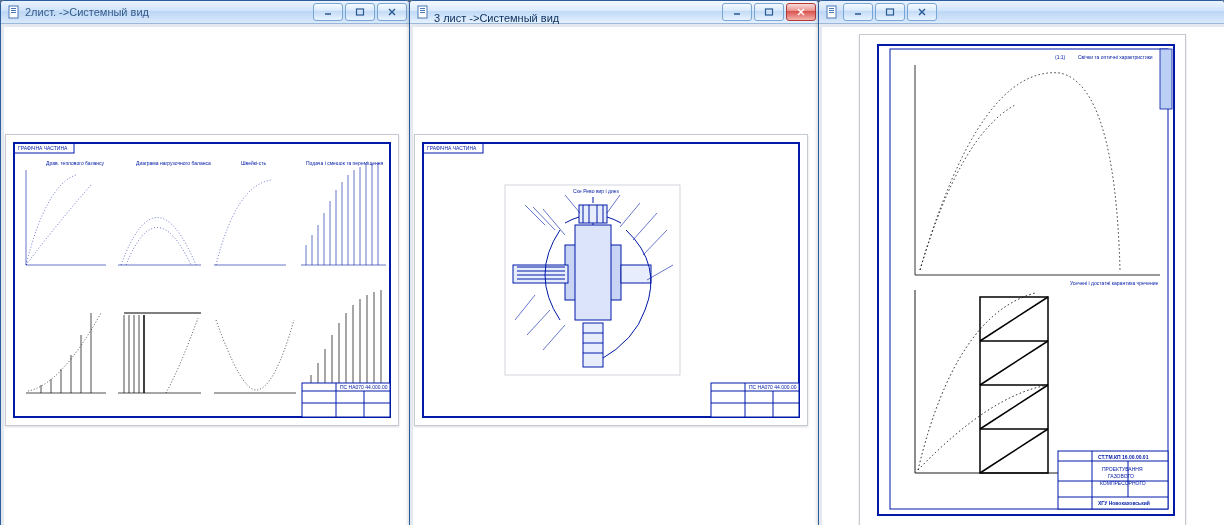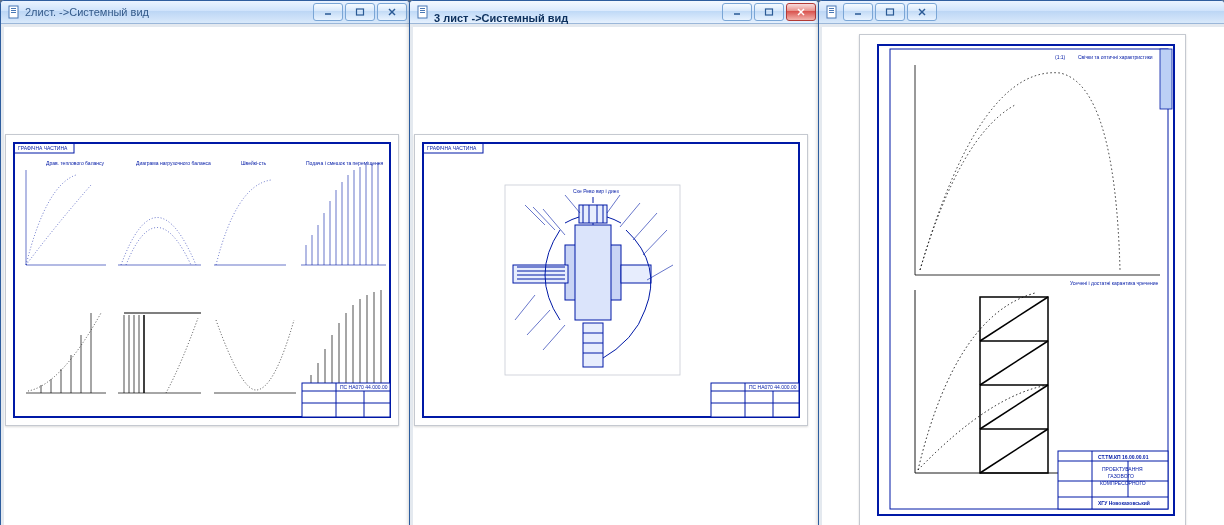--- a/index.html
+++ b/index.html
@@ -6,21 +6,21 @@
   .desktop{position:relative;width:1156px;height:525px;}
   .window{position:absolute;top:0;border:1px solid #2e5d9e;background:#fff;border-radius:4px 4px 0 0;box-shadow:0 0 4px rgba(0,0,0,.25);overflow:hidden;display:flex;flex-direction:column;}
   .w1{left:0;width:408px;height:525px;}
   .w2{left:409px;width:408px;height:525px;}
   .w3{left:818px;width:405px;height:525px;}
   .titlebar{height:22px;display:flex;align-items:center;padding:0 2px 0 6px;background:linear-gradient(#eaf3ff,#cfe3fb 45%,#bcd6f5 46%,#d9e9fb);border-bottom:1px solid #9bb7d9;}
   .titlebar.active{background:linear-gradient(#f4f9ff,#dbeafd 45%,#bfd9f7 46%,#e6f1fe);}
   .app-icon{width:14px;height:14px;margin-right:4px;}
   .app-icon svg{display:block;}
   .title{flex:1;color:#335a8a;white-space:nowrap;overflow:hidden;text-overflow:ellipsis;line-height:22px;}
-  .titlebar.active .title{color:#0b2f5c;font-weight:700;margin-top:12px;}
+  .titlebar.active .title{color:#0b2f5c;font-weight:400;margin-top:12px;}
   .winbtns{display:flex;gap:2px;}
   .wbtn{width:28px;height:16px;border:1px solid #7aa6d6;border-radius:3px;background:linear-gradient(#f6fbff,#d7e8fb 45%,#c3dbf6 46%,#e8f3ff);display:flex;align-items:center;justify-content:center;color:#2a5a95;font-size:9px;cursor:pointer;}
   .wbtn.close{background:linear-gradient(#f9dcdc,#e88f88 45%,#d9534f 46%,#f3b4ad);border-color:#b33a36;color:#fff;}
   .wbtn svg{display:block;}
   .client{flex:1;background:#fff;position:relative;overflow:hidden;}
   .paper{position:absolute;background:#fff;border:1px solid #c5c9d0;box-shadow:0 1px 2px rgba(0,0,0,.15);}
   
   .p1{left:4px;top:110px;width:392px;height:290px;}
   .p1 svg{position:absolute;left:0;top:0;}
   

